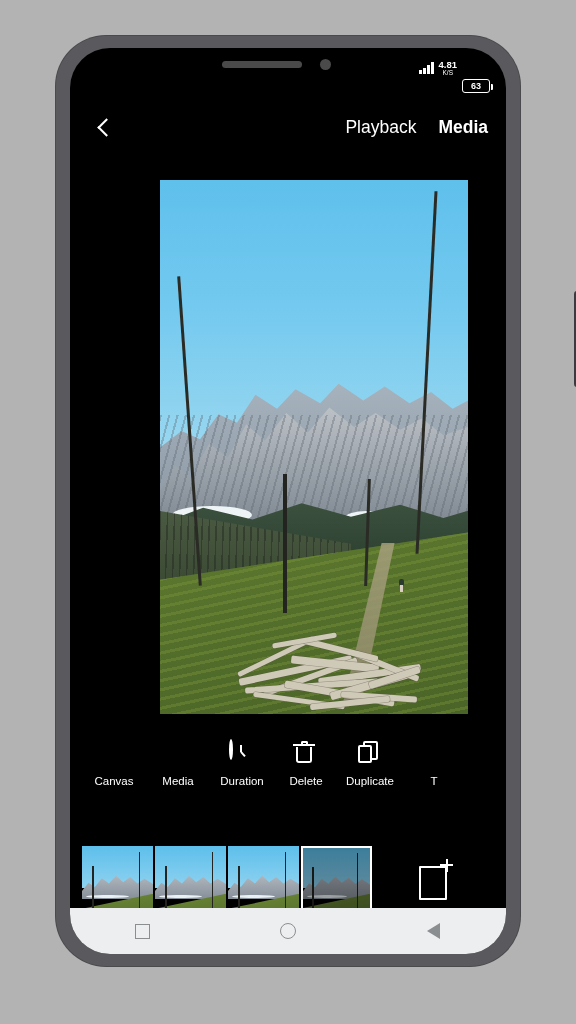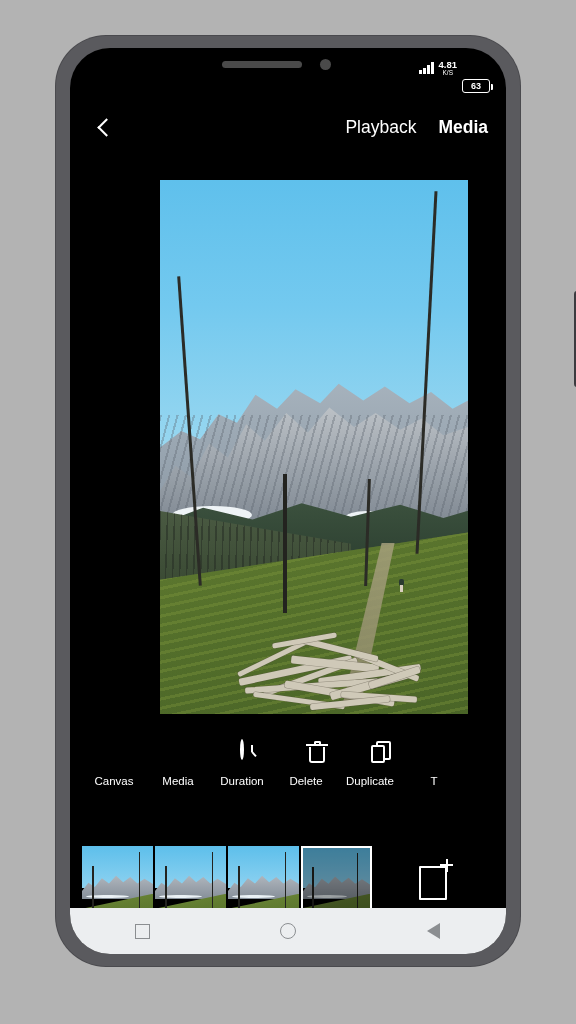--- a/index.html
+++ b/index.html
@@ -213,21 +213,21 @@
   }
   .deadtree.t1 { left:9%;  top:18%; height:58%; transform:rotate(-4deg); }
   .deadtree.t2 { left:86%; top:2%;  height:68%; transform:rotate(3deg); }
   .deadtree.t3 { left:40%; top:55%; height:26%; width:4px; background:#23231f; }
   .deadtree.t4 { left:67%; top:56%; height:20%; transform:rotate(2deg); }
 
   
   #tool-bar {
     position:absolute; left:0; top:678px; width:100%; height:76px;
     display:flex; align-items:center; z-index:5;
-    padding-left:12px; overflow:hidden;text-align:center;
+    padding-left:12px; overflow:hidden;
   }
   .tool-item {
     flex:0 0 auto; width:64px;
     display:flex; flex-direction:column; align-items:center; gap:8px;
     cursor:pointer;
   }
   .tool-icon { width:26px; height:26px; position:relative; }
   .tool-label { font-size:11.5px; color:#fff; white-space:nowrap; }
 
   .icon-droplet {

